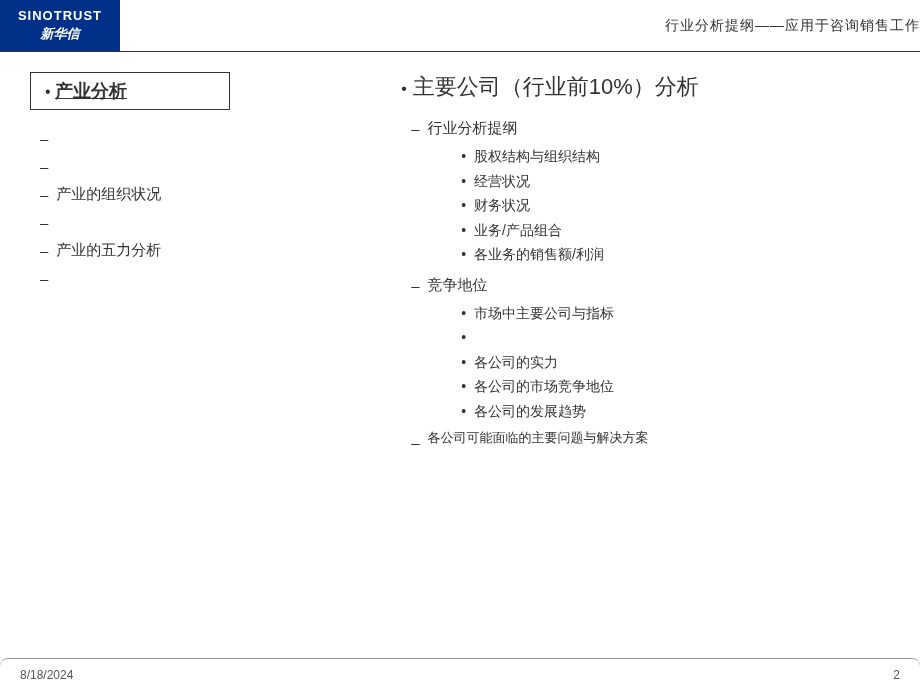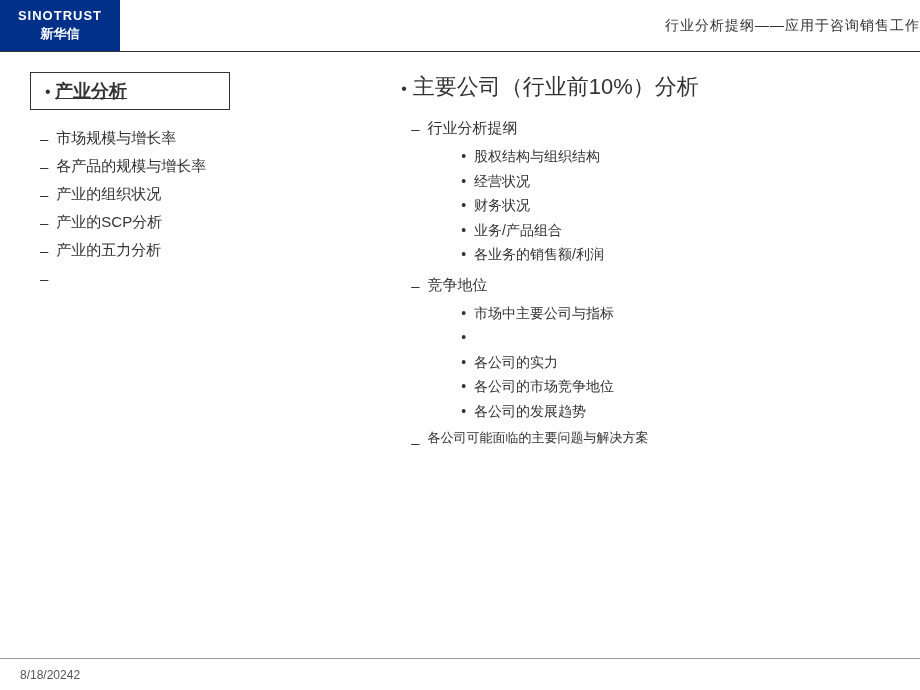--- a/index.html
+++ b/index.html
@@ -36,20 +36,21 @@
       color: #ffffff;
       font-size: 13px;
       font-weight: bold;
       letter-spacing: 1px;
     }
     .logo-chinese {
       color: #ffffff;
       font-size: 13px;
       font-weight: bold;
       margin-top: 2px;
+      font-style: italic;
     }
     .header-title {
       flex: 1;
       display: flex;
       align-items: center;
       justify-content: flex-end;
       font-size: 14px;
       color: #333;
       font-weight: normal;
       letter-spacing: 1px;
@@ -172,24 +173,25 @@
     
     .footer {
       position: absolute;
       bottom: 0;
       left: 0;
       right: 0;
       height: 32px;
       border-top: 1px solid #999;
       display: flex;
       align-items: center;
-      justify-content: flex-start;
+      justify-content: space-between;
       padding: 0 20px;
       font-size: 12px;
       color: #555;
+      border-radius: 8px;
     }
     .footer-date {}
     .footer-copyright {}
     .footer-page {}
   </style>
 </head>
 <body>
 
 <div class="header">
   <div class="logo-box">
@@ -201,33 +203,30 @@
 
 <div class="main-content">
 
   <div class="left-col">
     <div class="section-header-box">
       <span class="bullet-point">• </span><span class="section-title">产业分析</span>
     </div>
     <ul class="sub-list">
       <li>
           <span class="dash">–</span>
-          <span>市场规模与增长率</span>
-        </li>
-      <li>
-          <span class="dash">–</span>
-          <span>各产品的规模与增长率</span>
+        </li>
+      <li>
+          <span class="dash">–</span>
         </li>
       <li>
           <span class="dash">–</span>
           <span>产业的组织状况</span>
         </li>
       <li>
           <span class="dash">–</span>
-          <span>产业的SCP分析</span>
         </li>
       <li>
           <span class="dash">–</span>
           <span>产业的五力分析</span>
         </li>
       <li>
           <span class="dash">–</span>
         </li>
     </ul>
   </div>

